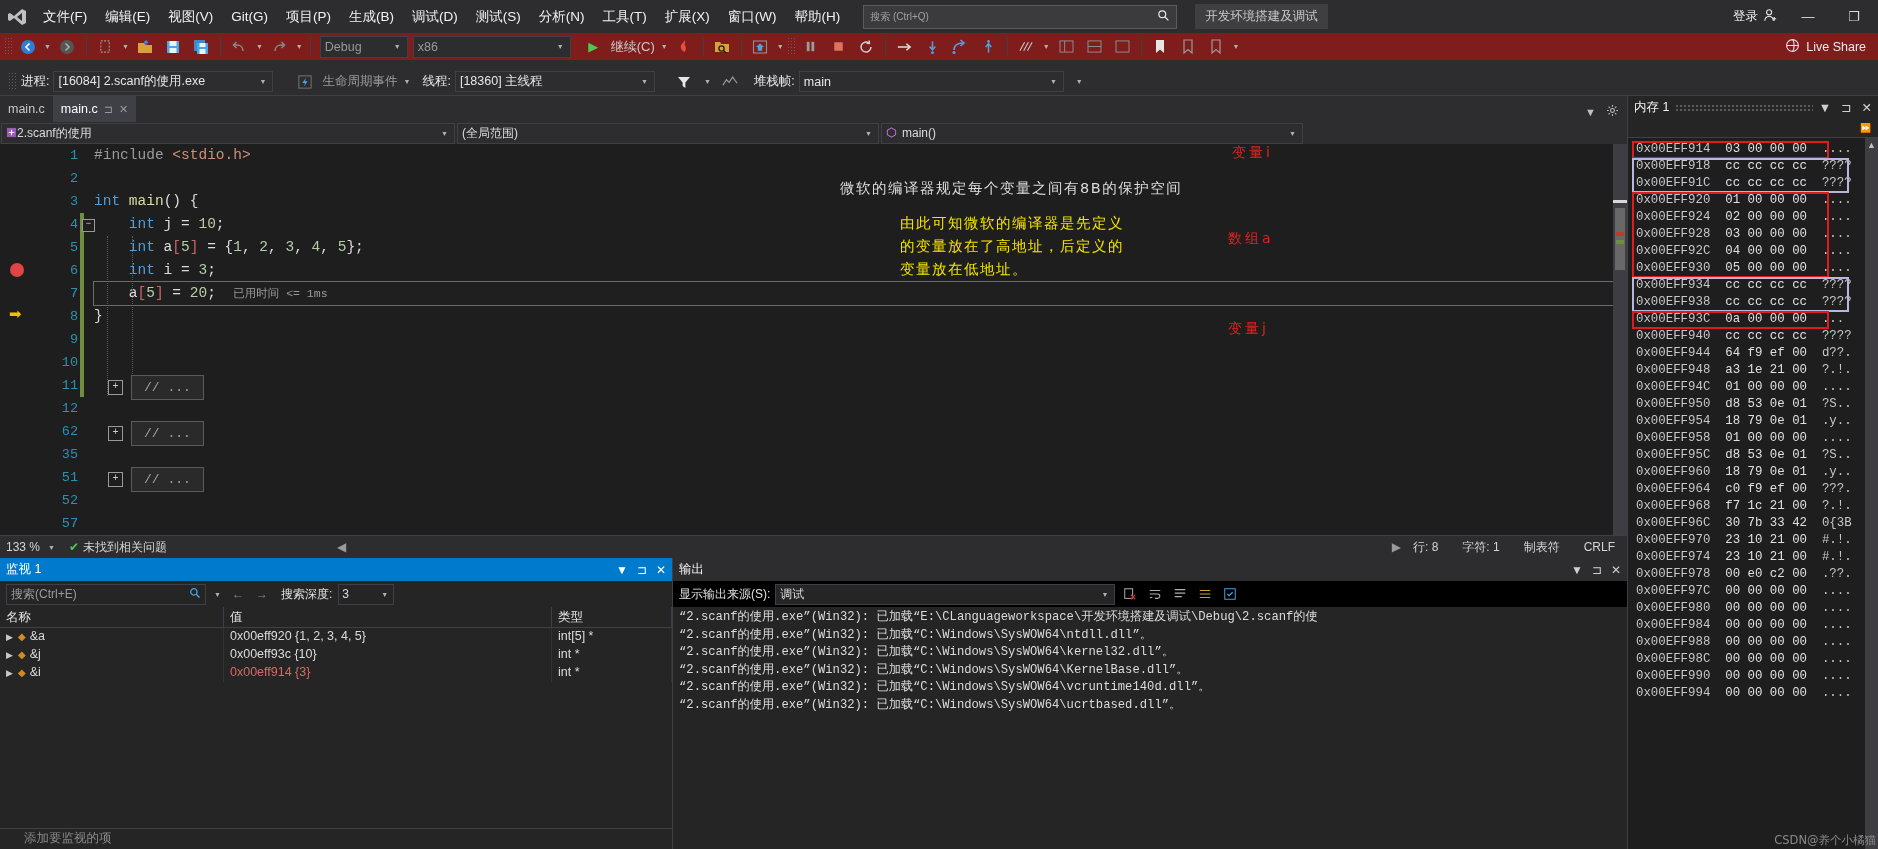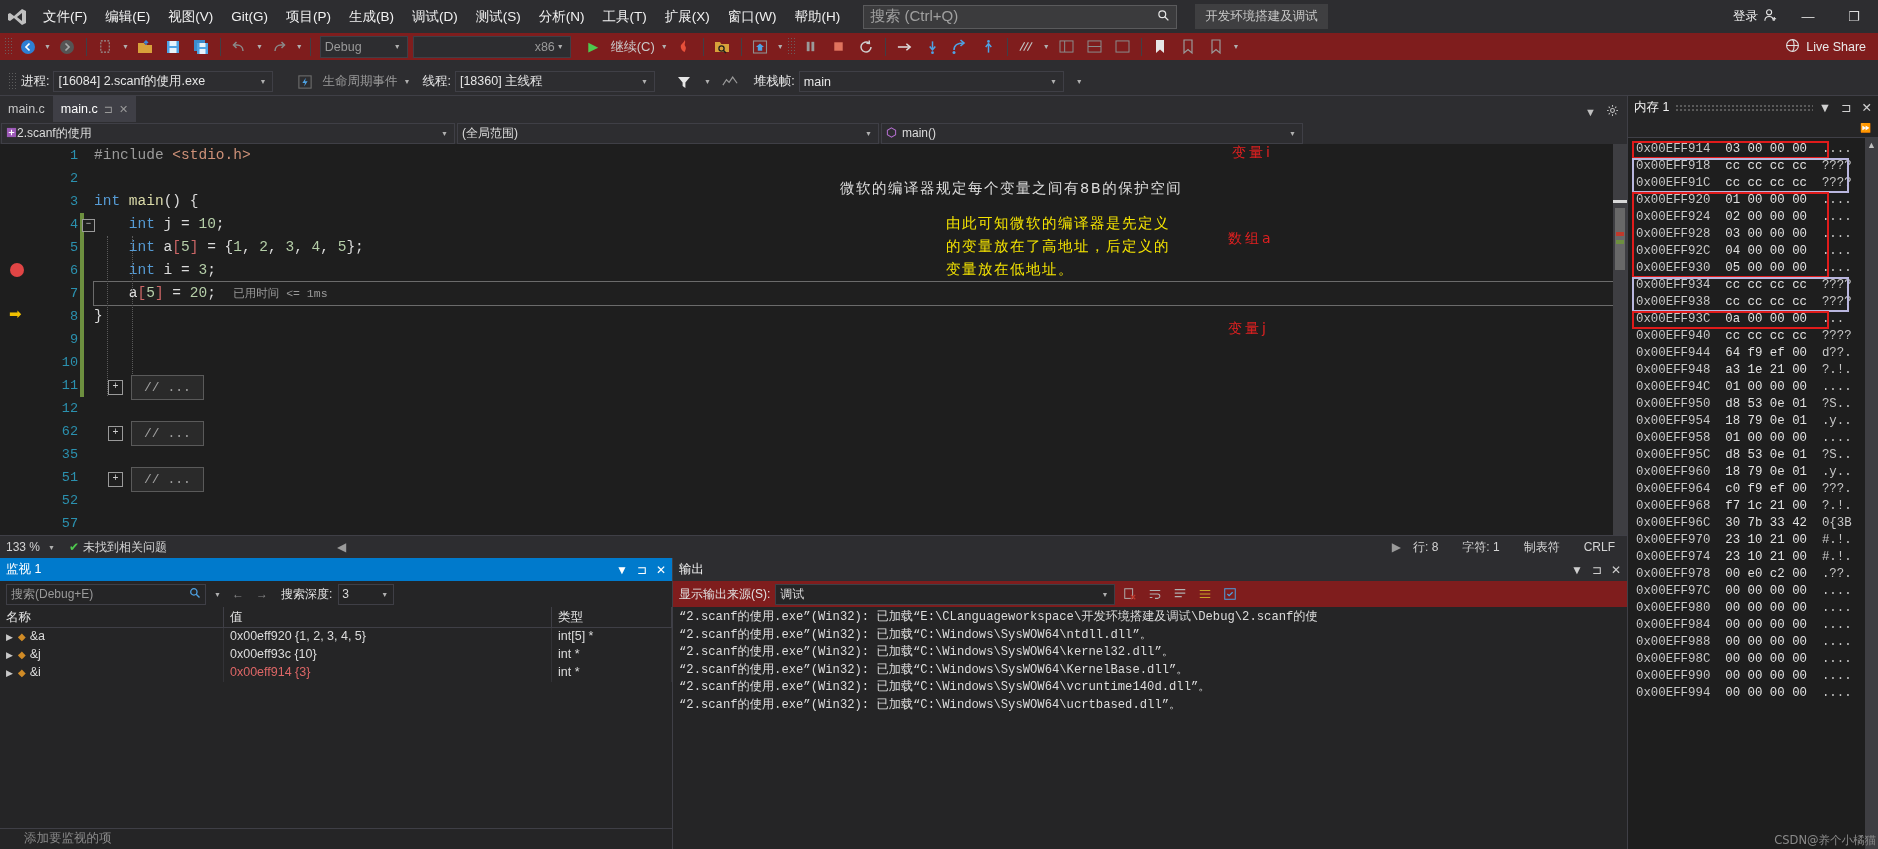--- a/index.html
+++ b/index.html
@@ -4,21 +4,21 @@
 <style>
   html,body{margin:0;padding:0;background:#1e1e1e;}
   body{width:1878px;height:849px;overflow:hidden;font-family:"Liberation Sans",sans-serif;font-size:12px;color:#f1f1f1;}
   .app{width:1878px;height:849px;display:flex;flex-direction:column;background:#2d2d30;}
 
   
   .menubar{height:33px;background:#2d2d30;display:flex;align-items:center;flex:0 0 33px;}
   .vs-logo{width:34px;height:33px;display:flex;align-items:center;justify-content:center;color:#bfbfbf;}
   .menu-item{padding:0 9px;line-height:33px;height:33px;font-size:13.5px;color:#f1f1f1;white-space:nowrap;}
   .search-box{margin-left:14px;width:300px;height:22px;background:#3b3b3d;border:1px solid #5a5a5c;
-     display:flex;align-items:center;padding:0 6px;color:#9a9a9a;font-size:15px;justify-content:space-between;}
+     display:flex;align-items:center;padding:0 6px;color:#9a9a9a;font-size:10px;justify-content:space-between;}
   .search-box .ph{color:#a0a0a0;}
   .proj-badge{margin-left:18px;background:#3f3f41;color:#c8c8c8;font-size:12.5px;padding:4px 10px;white-space:nowrap;}
   .menu-right{margin-left:auto;display:flex;align-items:center;gap:2px;padding-right:2px;}
   .signin{font-size:12.5px;color:#f1f1f1;padding:0 6px;display:flex;align-items:center;gap:5px;}
   .wbtn{width:44px;height:30px;display:flex;align-items:center;justify-content:center;color:#ddd;font-size:13px;}
 
   
   .toolbar{height:27px;background:#7f1d1d;display:flex;align-items:center;flex:0 0 27px;padding-left:4px;gap:1px;}
   .grip{width:9px;height:19px;background-image:radial-gradient(#6a6a6a 1px,transparent 1px);background-size:3px 3px;opacity:.8;}
   .tbtn{height:23px;min-width:21px;display:flex;align-items:center;justify-content:center;padding:0 3px;color:#c9c9c9;font-size:13px;}
@@ -102,21 +102,21 @@
      align-items:center;justify-content:space-between;padding:0 3px;}
   .wtable{flex:1;display:flex;flex-direction:column;min-height:0;overflow:hidden;}
   .wthead{height:20px;display:flex;background:#252526;border-bottom:1px solid #3f3f46;font-size:12.5px;color:#e4e4e4;}
   .wth{padding:2px 6px;border-right:1px solid #3f3f46;box-sizing:border-box;}
   .wrow{height:18px;display:flex;font-size:12.5px;color:#dcdcdc;}
   .wtd{padding:1px 6px;box-sizing:border-box;overflow:hidden;white-space:nowrap;border-right:1px solid #333337;}
   .wexp{color:#c8c8c8;font-size:9px;width:12px;display:inline-block;}
   .wicon{color:#d08b26;font-size:10px;margin-right:4px;}
   .addrow{height:18px;font-size:12.5px;color:#8a8a8a;padding:1px 24px;border-top:1px solid #3f3f46;}
 
-  .otools{height:26px;background:#7f1d1d;display:flex;align-items:center;gap:5px;padding:0 6px;flex:0 0 26px;}
+  .otools{height:26px;background:#000000;display:flex;align-items:center;gap:5px;padding:0 6px;flex:0 0 26px;}
   .osel{height:19px;border:1px solid #3f3f46;background:#252526;color:#dcdcdc;font-size:12px;
      display:flex;align-items:center;padding:0 4px;justify-content:space-between;width:330px;}
   .obtn{width:20px;height:20px;display:flex;align-items:center;justify-content:center;color:#c0c0c0;font-size:12px;}
   .olist{flex:1;overflow:hidden;padding:2px 0 0 6px;font-family:"Liberation Mono",monospace;
      font-size:12.2px;line-height:17.5px;color:#dcdcdc;white-space:pre;}
 
   
   .memhdr{height:23px;background:#252526;display:flex;align-items:center;padding:0 6px;flex:0 0 23px;
       font-size:12.5px;color:#f1f1f1;gap:6px;}
   .memhdr .dots{flex:1;height:8px;background-image:radial-gradient(#5a5a5a 1px,transparent 1px);background-size:4px 4px;}
@@ -242,21 +242,21 @@
           <path d="M10.5 3 L13.5 6 L10.5 9" fill="none" stroke="#8a8a8a" stroke-width="1.5"></path>
         </svg>
     </div>
     <div class="caret">▼</div>
     <div class="tsep"></div>
 
     <div class="combo" style="width:78px;margin-left:4px;">
       <span class="cv">Debug</span>
       <span class="caret">▼</span>
     </div>
-    <div class="combo" style="width:148px;margin-left:4px;justify-content:flex-end;">
+    <div class="combo" style="width:148px;margin-left:4px;">
       <span class="cv">x86</span>
       <span class="caret">▼</span>
     </div>
 
     <div class="tbtn" style="margin-left:8px;">
       <span class="go-green">▶</span>
     </div>
     <div class="tbtn">继续(C)</div>
     <div class="caret">▼</div>
     <div class="tbtn">
@@ -515,21 +515,21 @@
               <div class="codeline">&nbsp;</div>
               <div class="codeline"><span style="display:inline-flex;align-items:center;gap:0;margin-left:14px;"><span style="display:inline-block;width:13px;height:13px;border:1px solid #9a9a9a;font-size:10px;line-height:11px;text-align:center;color:#cfcfcf;">+</span><span style="margin-left:8px;border:1px solid #5a5a5a;background:#2a2a2a;color:#a0a0a0;padding:0 12px;font-size:13px;">// ...</span></span></div>
               <div class="codeline">&nbsp;</div>
               <div class="codeline"><span style="display:inline-flex;align-items:center;gap:0;margin-left:14px;"><span style="display:inline-block;width:13px;height:13px;border:1px solid #9a9a9a;font-size:10px;line-height:11px;text-align:center;color:#cfcfcf;">+</span><span style="margin-left:8px;border:1px solid #5a5a5a;background:#2a2a2a;color:#a0a0a0;padding:0 12px;font-size:13px;">// ...</span></span></div>
               <div class="codeline">&nbsp;</div>
               <div class="codeline"><span style="display:inline-flex;align-items:center;gap:0;margin-left:14px;"><span style="display:inline-block;width:13px;height:13px;border:1px solid #9a9a9a;font-size:10px;line-height:11px;text-align:center;color:#cfcfcf;">+</span><span style="margin-left:8px;border:1px solid #5a5a5a;background:#2a2a2a;color:#a0a0a0;padding:0 12px;font-size:13px;">// ...</span></span></div>
               <div class="codeline">&nbsp;</div>
             </div>
 
           <div class="note note-white" style="left:840px;top:35px;">微软的编译器规定每个变量之间有8B的保护空间</div>
-          <div class="note note-yellow" style="left:946px;top:68px;">由此可知微软的编译器是先定义
+          <div class="note note-yellow" style="left:900px;top:68px;">由此可知微软的编译器是先定义
 的变量放在了高地址，后定义的
 变量放在低地址。</div>
           <div class="note note-red" style="left:1232px;top:0px;">变量i</div>
           <div class="note note-red" style="left:1228px;top:86px;">数组a</div>
           <div class="note note-red" style="left:1228px;top:176px;">变量j</div>
 
           <div class="vscroll">
             <div class="vcaret" style="top:56px;"></div>
             <div class="vthumb" style="top:64px;height:62px;"></div>
             <div class="vmark" style="top:96px;background:#6d8f3f;"></div>
@@ -560,21 +560,21 @@
           <div class="pnhdr">
             <span>监视 1</span>
             <span class="sp">
               <span>▼</span>
               <span>⊐</span>
               <span>✕</span>
             </span>
           </div>
           <div class="wtools">
             <div class="wsearch">
-              <span>搜索(Debug+E)</span>
+              <span>搜索(Ctrl+E)</span>
               <span>
                 <svg width="12" height="12" viewBox="0 0 16 16">
                     <circle cx="6.5" cy="6.5" r="4.2" fill="none" stroke="#4ea3e5" stroke-width="1.7"></circle>
                     <line x1="9.6" y1="9.6" x2="14" y2="14" stroke="#4ea3e5" stroke-width="1.8"></line>
                   </svg>
               </span>
             </div>
             <span class="caret">▼</span>
             <span style="color:#8a8a8a;padding:0 3px;">←</span>
             <span style="color:#8a8a8a;padding:0 3px;">→</span>

